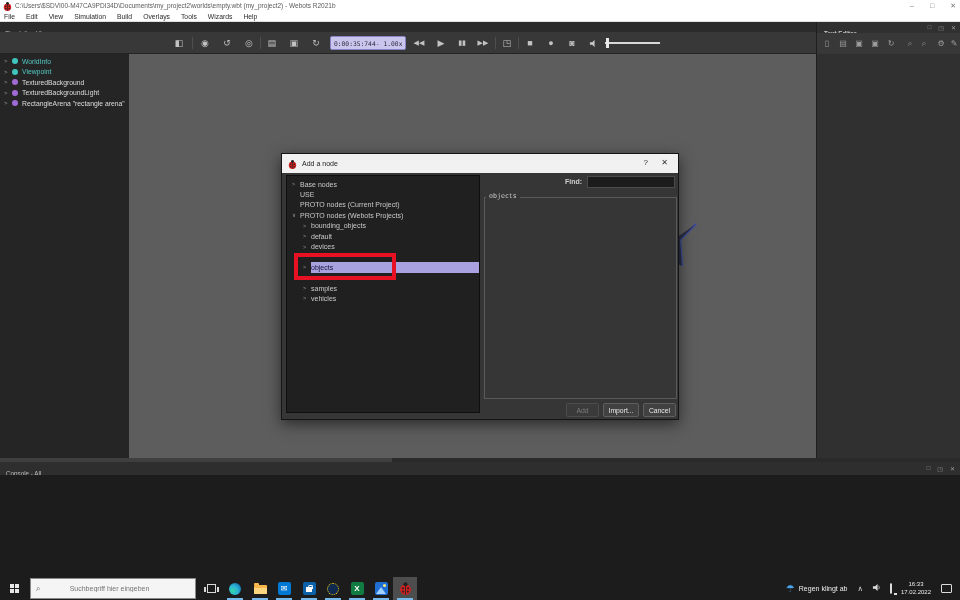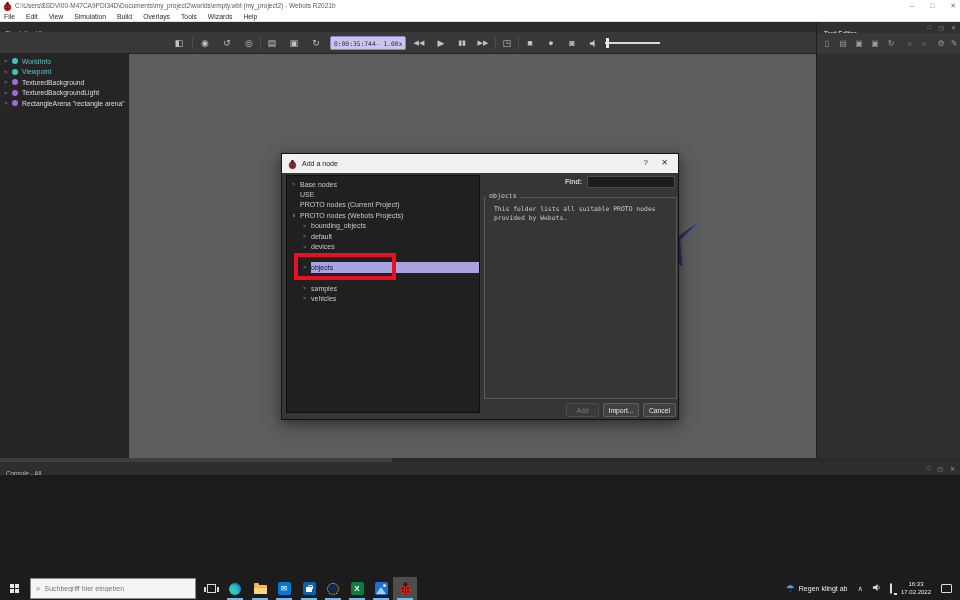--- a/index.html
+++ b/index.html
@@ -105,21 +105,21 @@
   
   .taskbar { left:0; top:577px; width:960px; height:23px; background:#1c1c1c; z-index:60; }
   .start { position:absolute; left:0; top:0; width:29px; height:23px; display:flex;
     align-items:center; justify-content:center; }
   .winlogo { display:grid; grid-template-columns:4px 4px; grid-template-rows:4px 4px; gap:1px; }
   .winlogo i { background:#e8e8e8; }
   .tb-search { position:absolute; left:30px; top:1px; width:166px; height:21px; background:#f5f5f5;
     border:1px solid #8a8a8a; display:flex; align-items:center; padding-left:5px; gap:4px; }
   .tb-search .mag { font-size:8px; color:#555; }
   .tb-search input { border:0; outline:0; background:transparent; font-size:7px; color:#444; width:130px;
-    font-family:"Liberation Sans", sans-serif; }
+    font-family:"Liberation Sans", sans-serif;text-align:center; }
   .tb-icon { position:absolute; top:0; width:24px; height:23px; display:flex; align-items:center;
     justify-content:center; }
   .underline { position:absolute; top:21px; height:2px; background:#76b9ed; }
   .taskview { width:9px; height:9px; border:1px solid #d8d8d8; position:relative; }
   .taskview::before { content:""; position:absolute; left:-4px; top:2px; width:2px; height:5px; background:#d8d8d8; }
   .taskview::after { content:""; position:absolute; right:-4px; top:2px; width:2px; height:5px; background:#d8d8d8; }
   .edge-ico { width:12px; height:12px; border-radius:50%;
     background:radial-gradient(circle at 30% 65%, #35d6a9 0%, #2bb3d6 45%, #0c59a4 100%); }
   .folder-ico { width:13px; height:9px; background:#f8b64c; border-radius:1px; position:relative; margin-top:2px; }
   .folder-ico::before { content:""; position:absolute; top:-2px; left:0; width:5px; height:2px;
@@ -367,22 +367,20 @@
         <span class="dt-arrow">&gt;</span>
         <span class="dt-label">vehicles</span>
       </div>
     </div>
 
     <span class="find-label">Find:</span>
     <input class="find-input" value="" style="">
 
     <div class="groupbox"></div>
     <span class="groupbox-title">objects</span>
-    <div class="groupbox-text">This folder lists all suitable PROTO nodes
-provided by Webots.</div>
 
     <div class="dlg-btn disabled" style="left:284px; width:33px;">Add</div>
     <div class="dlg-btn" style="left:321px; width:36px;">Import...</div>
     <div class="dlg-btn" style="left:361px; width:33px;">Cancel</div>
   </div>
 
   <div class="abs annotation" style="border-color: rgb(232, 17, 35);"></div>
 
   <div class="abs taskbar">
     <div class="start">

